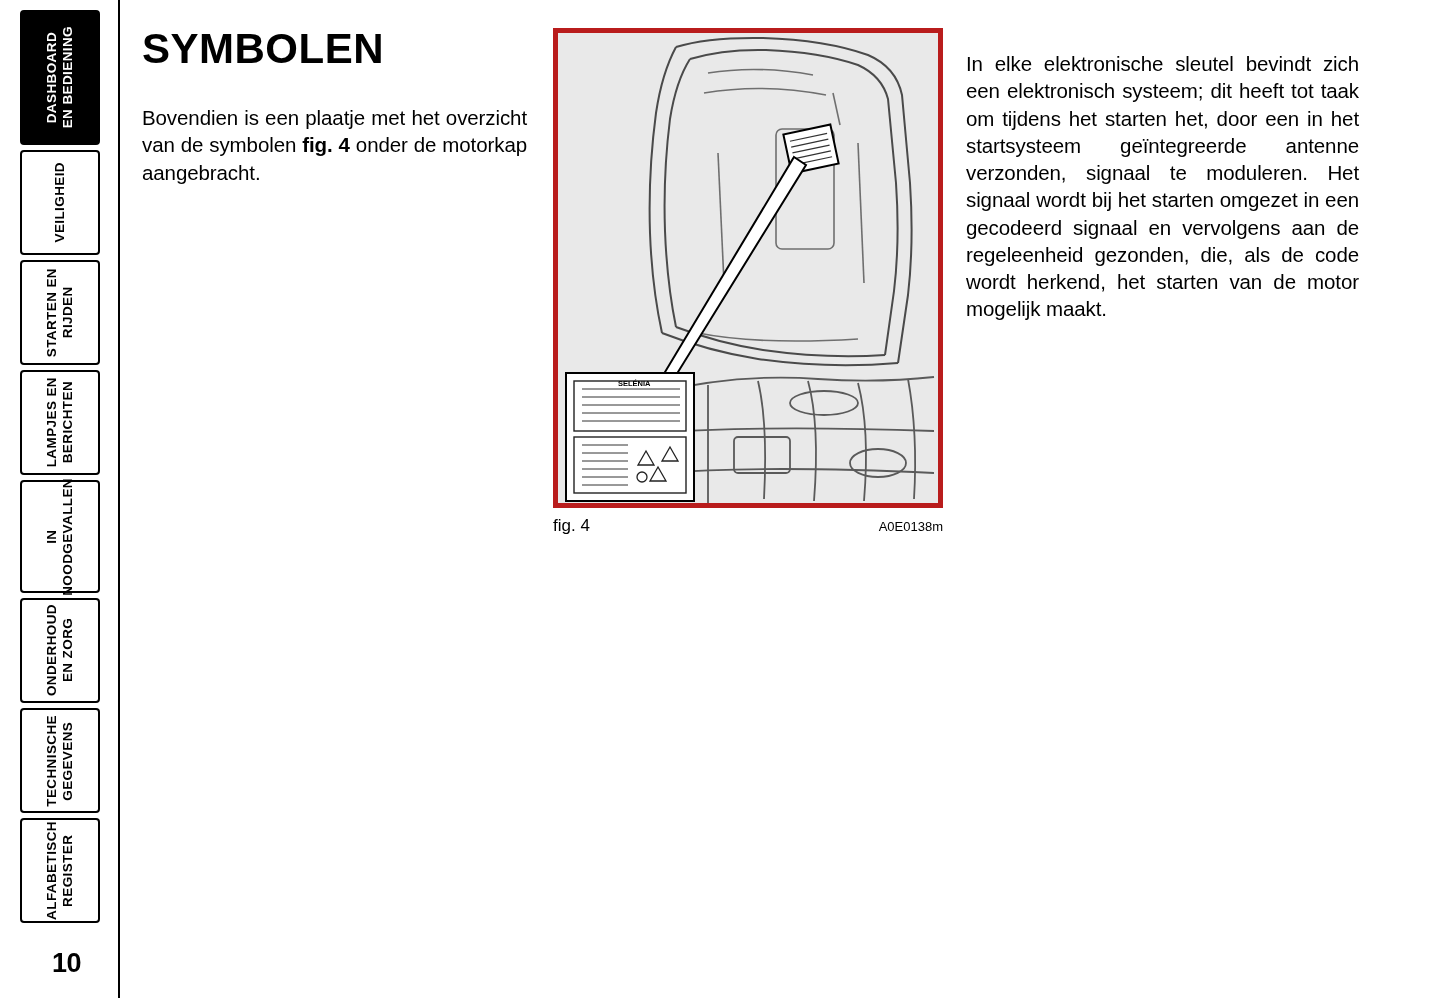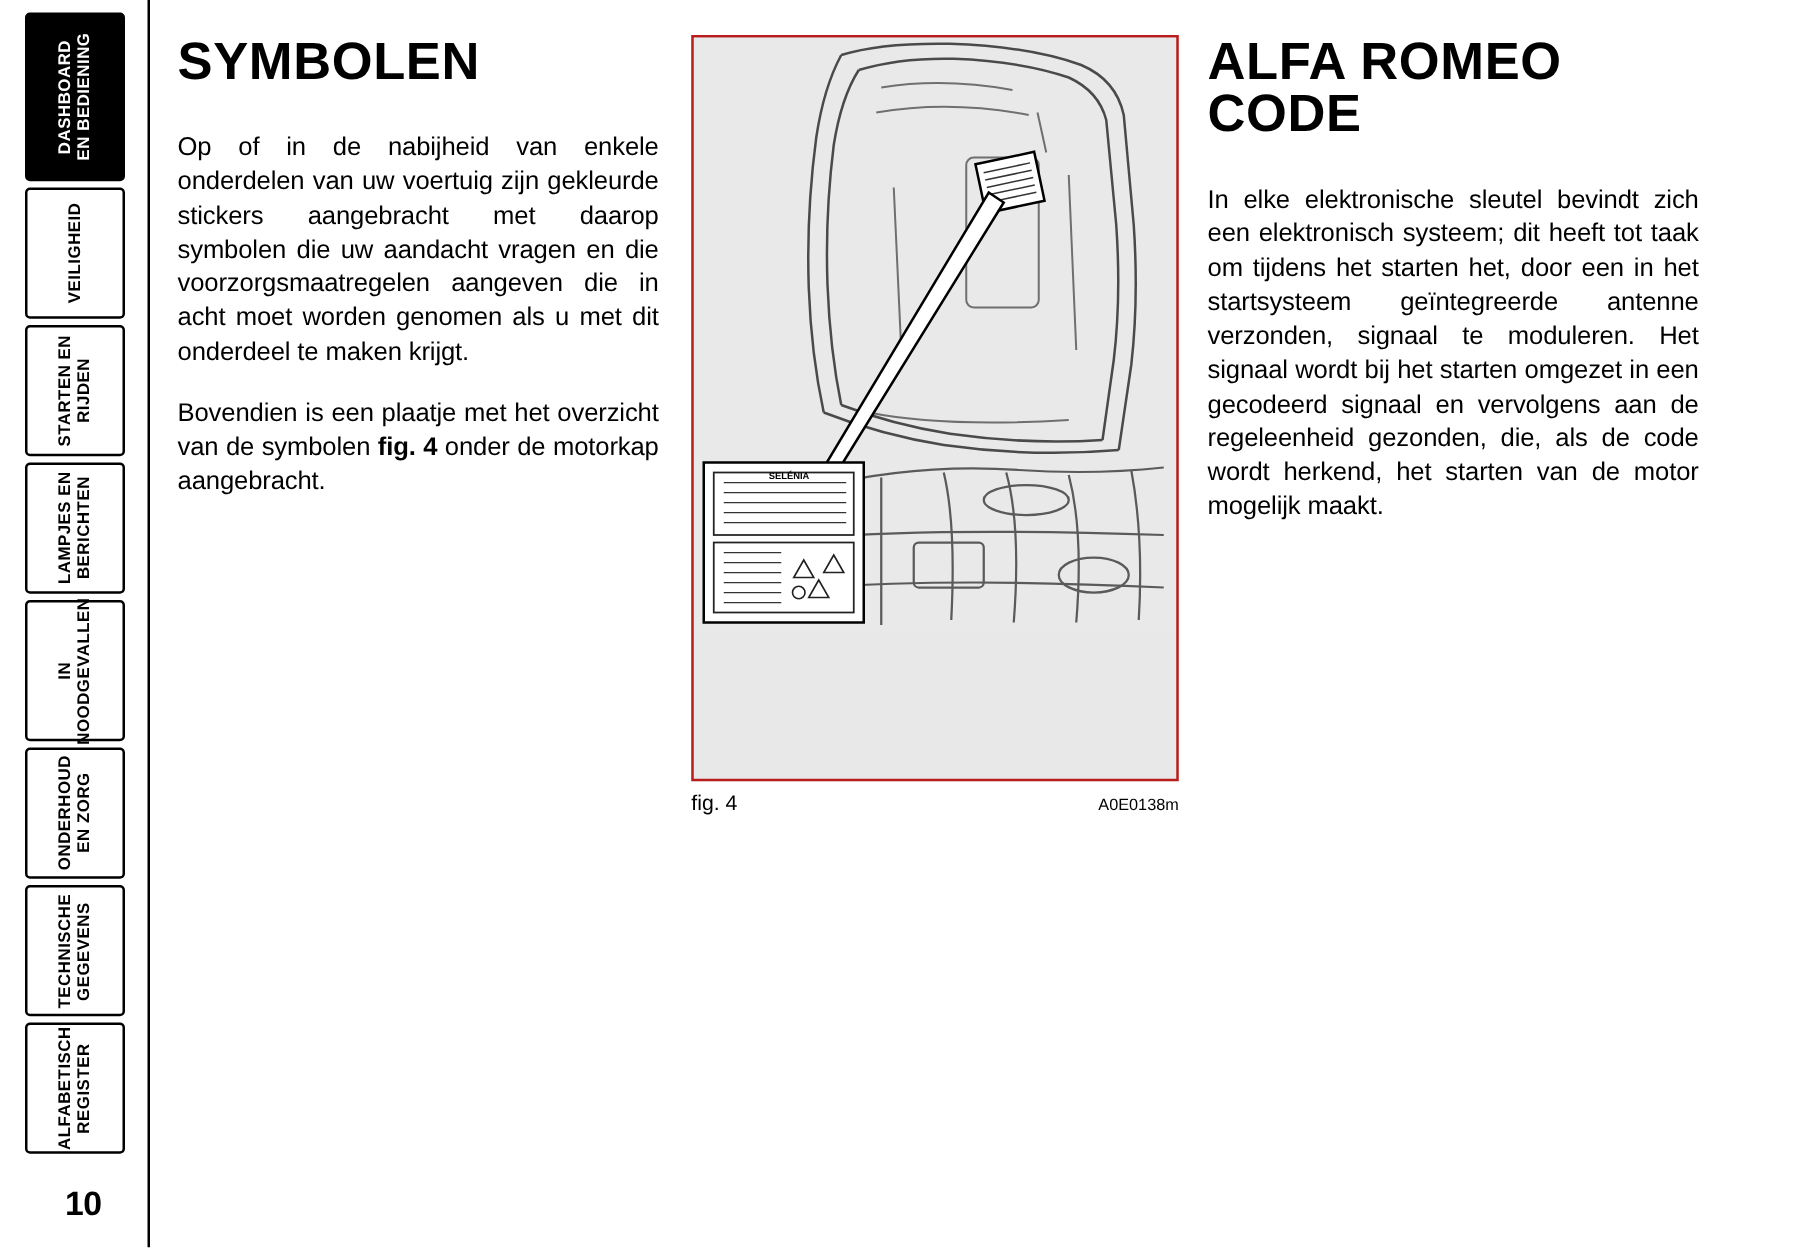--- a/index.html
+++ b/index.html
@@ -101,22 +101,22 @@
 
   
   #figure {
     position: absolute;
     left: 553px;
     top: 28px;
     width: 390px;
   }
   #figure-frame {
     width: 390px;
-    height: 597px;
-    border: 2px solid #b91c1c;
+    height: 480px;
+    border: 5px solid #b91c1c;
     box-sizing: border-box;
     background: #e8e8e8;
     position: relative;
     overflow: hidden;
   }
   #figure-caption-row {
     display: flex;
     justify-content: space-between;
     align-items: baseline;
     margin-top: 8px;
@@ -167,21 +167,20 @@
     <span class="tab-label">ALFABETISCH
 REGISTER</span>
   </div>
 
   <div id="page-number">10</div>
 </div>
 <div id="rail-rule"></div>
 
 <div class="col" id="col-left">
   <h1 class="section-title">SYMBOLEN</h1>
-  <p class="body">Op of in de nabijheid van enkele onderdelen van uw voertuig zijn gekleurde stickers aangebracht met daarop symbolen die uw aandacht vragen en die voorzorgsmaatregelen aangeven die in acht moet worden genomen als u met dit onderdeel te maken krijgt.</p>
   <p class="body">
     <span>Bovendien is een plaatje met het overzicht van de symbolen </span><span class="bold">fig. 4</span><span> onder de motorkap aangebracht.</span>
   </p>
 </div>
 
 <div id="figure">
   <div id="figure-frame">
     <svg width="386" height="476" viewBox="0 0 386 476">
       <rect x="0" y="0" width="386" height="476" fill="#e9e9e9"></rect>
 
@@ -258,15 +257,14 @@
       </g>
     </svg>
   </div>
   <div id="figure-caption-row">
     <span>fig. 4</span>
     <span id="figure-code">A0E0138m</span>
   </div>
 </div>
 
 <div class="col" id="col-right">
-  <h1 class="section-title">ALFA ROMEO CODE</h1>
   <p class="body">In elke elektronische sleutel bevindt zich een elektronisch systeem; dit heeft tot taak om tijdens het starten het, door een in het startsysteem geïntegreerde antenne verzonden, signaal te moduleren. Het signaal wordt bij het starten omgezet in een gecodeerd signaal en vervolgens aan de regeleenheid gezonden, die, als de code wordt herkend, het starten van de motor mogelijk maakt.</p>
 </div>
 
 </body></html>

